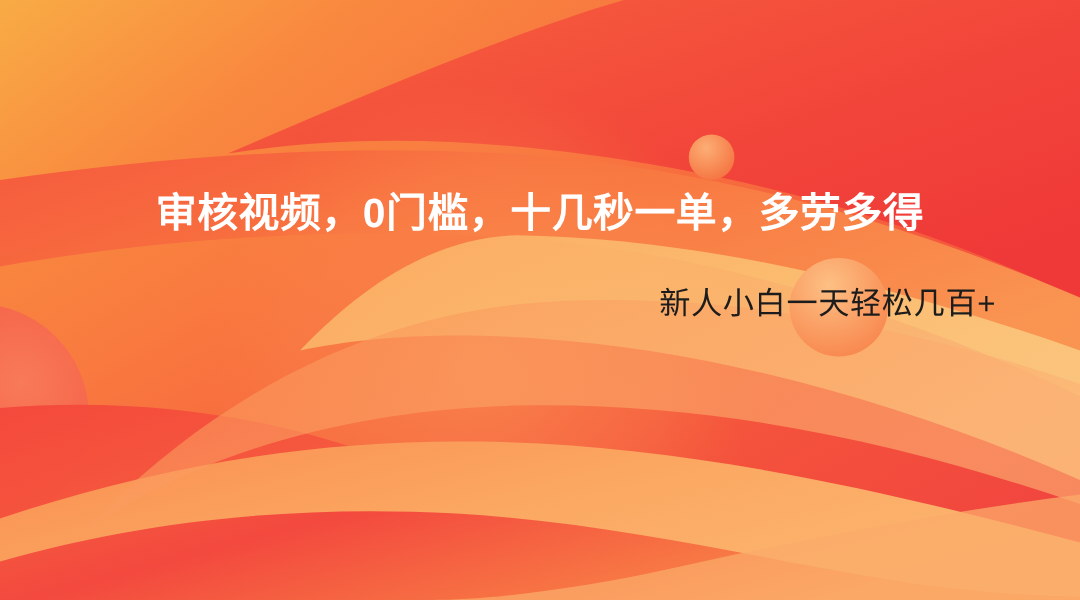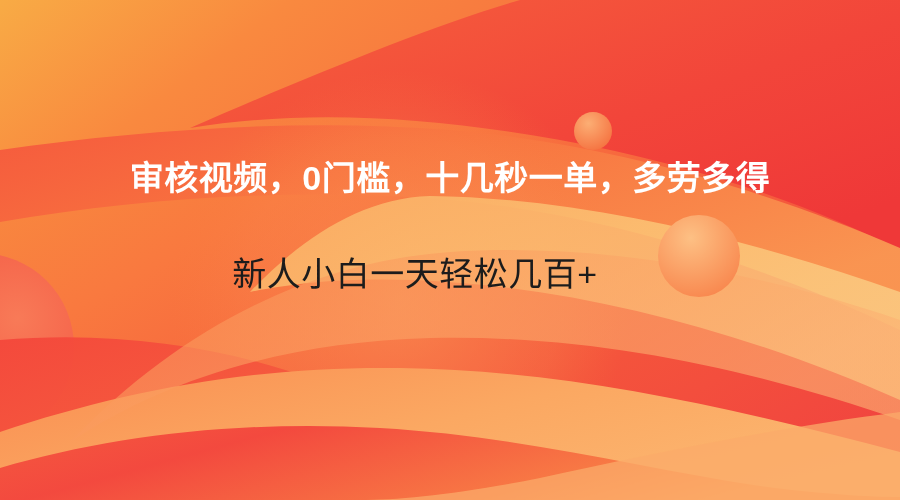--- a/index.html
+++ b/index.html
@@ -48,27 +48,28 @@
   }
 
   #headline-primary {
     top: 155px;
     font-size: 34px;
     line-height: 46px;
     color: #ffffff;
   }
 
   #headline-secondary {
-    top: 256px;
-    font-size: 34px;
+    top: 235px;
+    font-size: 26px;
     line-height: 36px;
     color: #1c1c1c;
     font-weight: 500;
     padding-right: 70px;
     box-sizing: border-box;
+    text-align: right;
   }
 </style>
 </head>
 <body>
 
 <div id="banner">
 
   <svg id="bg-svg" viewBox="0 0 900 500" preserveAspectRatio="none" xmlns="http://www.w3.org/2000/svg">
     <defs>
       <linearGradient id="gBase" x1="0" y1="0" x2="1" y2="1">

